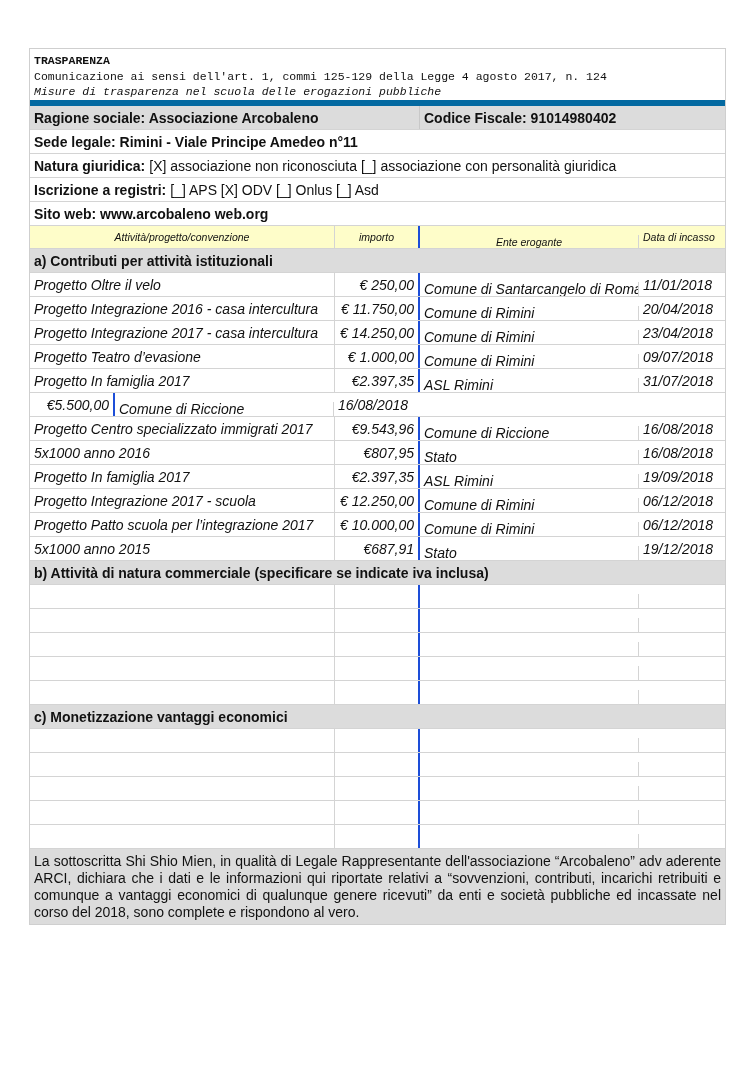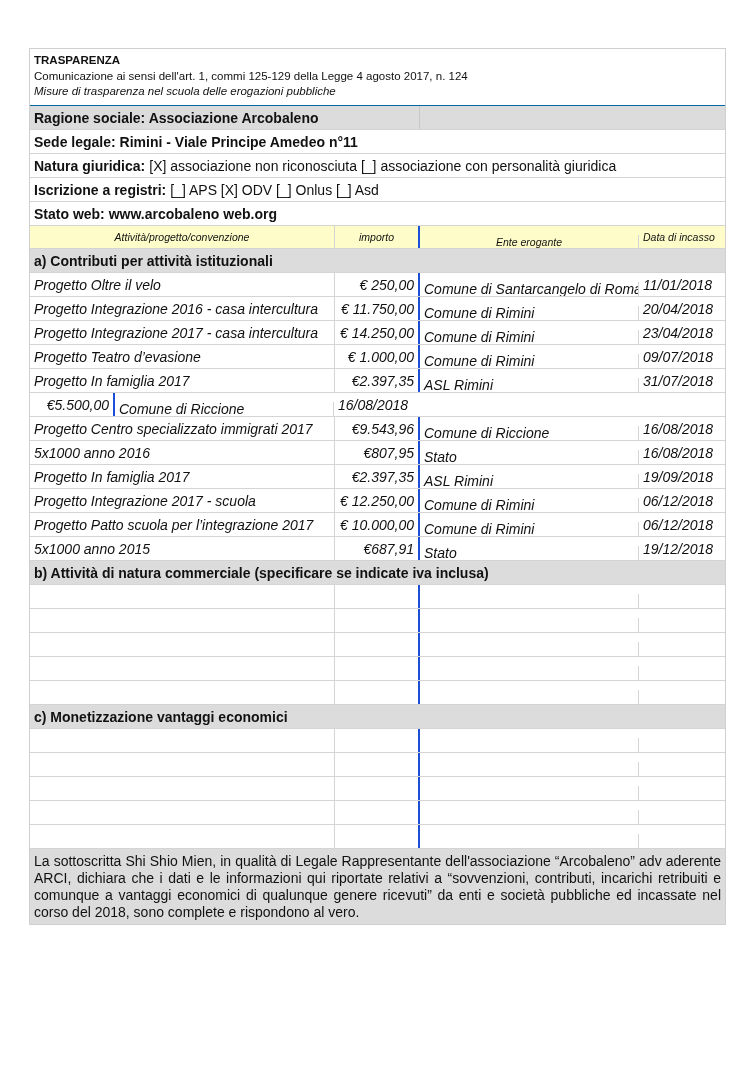--- a/index.html
+++ b/index.html
@@ -1,18 +1,18 @@
 <!DOCTYPE html>
 <html><head>
 <meta charset="utf-8">
 <style>
   html, body { margin: 0; padding: 0; background: #ffffff; }
   body { width: 741px; height: 1068px; position: relative; font-family: "Liberation Sans", sans-serif; color: #111; }
   .doc { position: absolute; left: 29px; top: 48px; width: 695px; border: 1px solid #cfcfcf; }
-  .title-block { height: 57px; padding: 4px 4px 0 4px; box-sizing: border-box; border-bottom: 1px solid #0369a1; font-size: 11.5px; line-height: 15.5px; }
+  .title-block { height: 57px; padding: 4px 4px 0 4px; box-sizing: border-box; border-bottom: 6px solid #0369a1; font-size: 11.5px; line-height: 15.5px; font-family: Liberation Mono, monospace; }
   .title-block .t1 { font-weight: bold; }
   .title-block .t3 { font-style: italic; }
   .row { display: flex; height: 24px; border-bottom: 1px solid #d4d4d4; box-sizing: border-box; font-size: 14px; }
   .row > div { box-sizing: border-box; display: flex; align-items: center; padding: 0 4px; white-space: nowrap; overflow: hidden; }
   .full { width: 100%; }
   .gray { background: #dcdcdc; }
   .bold { font-weight: bold; }
   .c1 { width: 305px; border-right: 1px solid #d4d4d4; }
   .c2 { width: 85px; border-right: 2px solid #1d4ed8; justify-content: flex-end; }
   .c3 { width: 219px; border-right: 1px solid #d4d4d4; margin-top: 9px; }
@@ -31,38 +31,39 @@
 
 <div class="doc">
   <div class="title-block">
     <div class="t1">TRASPARENZA</div>
     <div class="t2">Comunicazione ai sensi dell'art. 1, commi 125-129 della Legge 4 agosto 2017, n. 124</div>
     <div class="t3">Misure di trasparenza nel scuola delle erogazioni pubbliche</div>
   </div>
 
   <div class="row gray bold">
     <div class="split-a">Ragione sociale: Associazione Arcobaleno</div>
+    <div class="split-b">Codice Fiscale: 91014980402</div>
   </div>
   <div class="row bold">
     <div class="full">Sede legale: Rimini - Viale Principe Amedeo n°11</div>
   </div>
   <div class="row">
     <div class="full">
       <span class="lbl">Natura giuridica:</span>
       <span>[X] associazione non riconosciuta [_] associazione con personalità giuridica</span>
     </div>
   </div>
   <div class="row">
     <div class="full">
       <span class="lbl">Iscrizione a registri:</span>
       <span>[_] APS [X] ODV [_] Onlus [_] Asd</span>
     </div>
   </div>
   <div class="row bold">
-    <div class="full">Stato web: www.arcobaleno web.org</div>
+    <div class="full">Sito web: www.arcobaleno web.org</div>
   </div>
 
   <div class="row hdr">
     <div class="c1">Attività/progetto/convenzione</div>
     <div class="c2">importo</div>
     <div class="c3">Ente erogante</div>
     <div class="c4">Data di incasso</div>
   </div>
 
   <div class="row gray bold">

